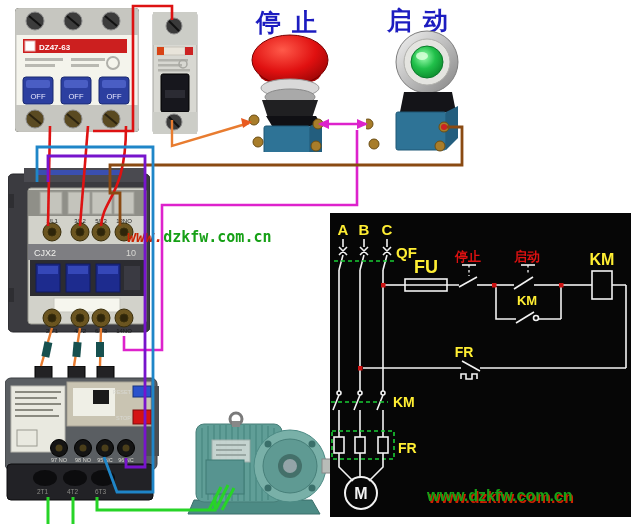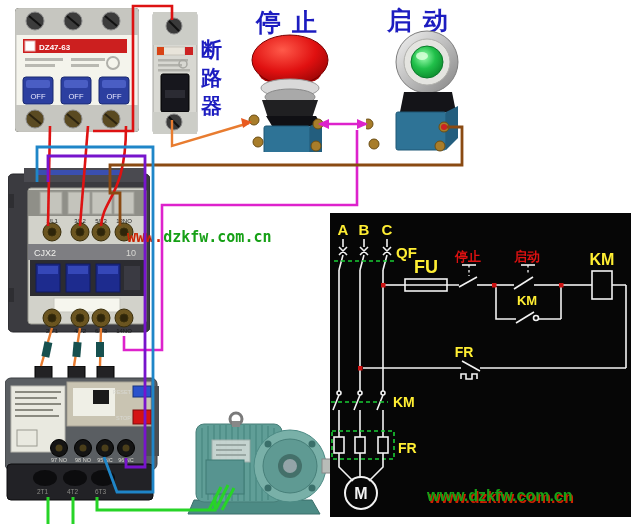--- a/index.html
+++ b/index.html
@@ -4,21 +4,21 @@
 <style>
   html,body{margin:0;padding:0;background:#888;}
   #stage{position:relative;width:631px;height:524px;background:#ffffff;overflow:hidden;
          font-family:"Liberation Sans",sans-serif;}
   .abs{position:absolute;}
   .cnlabel{color:#1c1cc0;font-weight:bold;}
   #lbl-stop{left:256px;top:6px;font-size:25px;letter-spacing:11px;}
   #lbl-start{left:387px;top:4px;font-size:25px;letter-spacing:11px;}
   #lbl-breaker{left:201px;top:36px;width:26px;font-size:21px;line-height:28px;word-break:break-all;}
   #wm-photo{left:127px;top:228px;font-family:"DejaVu Sans Mono",monospace;font-size:15px;font-weight:bold;white-space:nowrap;}
-  #wm-photo .w1{color:#cc2200;} #wm-photo .w2{color:#16a016;text-align:center;}
+  #wm-photo .w1{color:#cc2200;font-style:italic;} #wm-photo .w2{color:#16a016;text-align:center;}
   #schpanel{left:330px;top:213px;width:301px;height:304px;background:#060606;}
   svg text{font-family:"Liberation Sans",sans-serif;}
   .yl{fill:#ffee33;font-weight:bold;}
   .rl{fill:#dd1111;font-weight:bold;}
   .w{stroke:#f2f2f2;stroke-width:1.6;fill:none;}
   .wd{stroke:#f2f2f2;stroke-width:1.3;fill:none;stroke-dasharray:2.5,2.5;}
   .gd{stroke:#19cc33;stroke-width:1.6;fill:none;stroke-dasharray:4,3;}
   .node{fill:#cc1111;}
   #wires{left:0;top:0;pointer-events:none;}
   .tiny{font-size:6px;fill:#1a1a1a;}
@@ -91,21 +91,20 @@
       <rect x="6" y="57" width="32" height="2.5"></rect>
         <circle cx="31" cy="52" r="4" fill="none" stroke="#a8a8a2" stroke-width="1.5"></circle>
     </g>
     <rect x="9" y="62" width="28" height="38" rx="2" fill="#17171d" stroke="#000"></rect>
     <rect x="13" y="78" width="20" height="8" fill="#2b2b33"></rect>
     <rect x="1" y="100" width="44" height="22" fill="#cccdc7"></rect>
     <circle cx="22" cy="110" r="8" fill="#3a3a3a" stroke="#8a8a8a"></circle>
     <line x1="17" y1="105" x2="27" y2="115" stroke="#111" stroke-width="2"></line>
   </svg>
 
-  <div class="abs cnlabel" id="lbl-breaker">断路器</div>
   <div class="abs cnlabel" id="lbl-stop">停止</div>
   <div class="abs cnlabel" id="lbl-start">启动</div>
 
   <svg class="abs" style="left:246px;top:28px" width="92" height="124" viewBox="0 0 92 124">
     <defs>
       <radialGradient id="gRed" cx="40%" cy="30%" r="80%">
         <stop offset="0%" stop-color="#ff5a4a"></stop>
           <stop offset="55%" stop-color="#e01010"></stop>
           <stop offset="100%" stop-color="#8e0404"></stop>
       </radialGradient>

